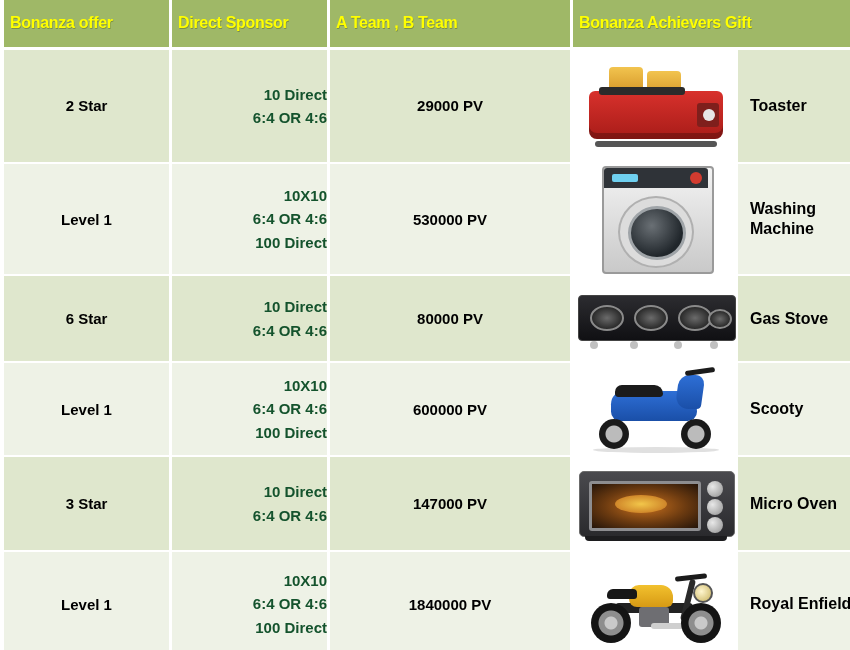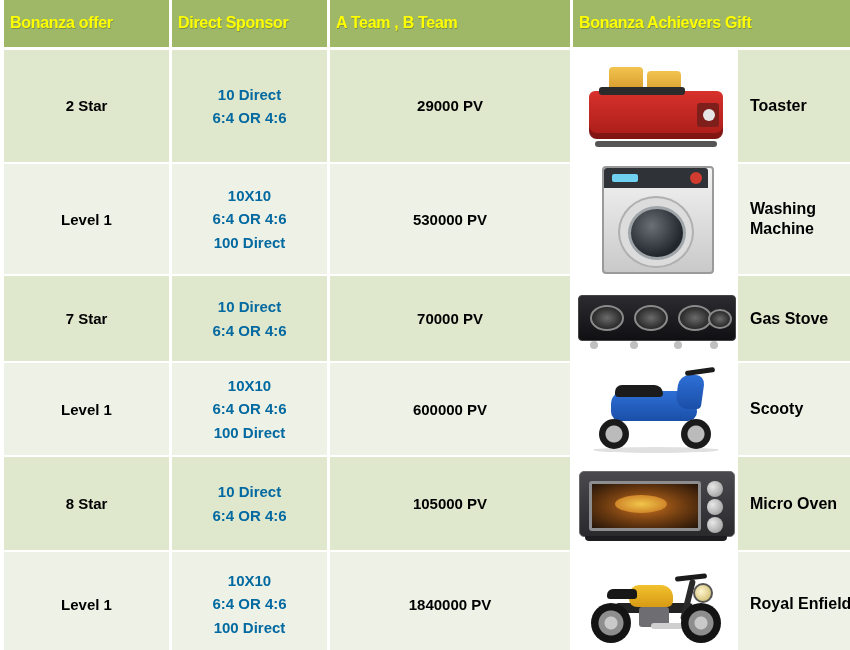--- a/index.html
+++ b/index.html
@@ -66,24 +66,24 @@
   }
   td.c-offer {
     text-align: center;
     font-size: 15px;
     font-weight: bold;
     color: #000000;
     vertical-align: top;
     padding-top: 14px;
   }
   td.c-sponsor {
-    text-align: center;
+    text-align: right;
     font-size: 15px;
     font-weight: bold;
-    color: #0369a1;
+    color: #14532d;
     vertical-align: top;
     padding-top: 14px;
     line-height: 1.55;
   }
   td.c-team {
     text-align: center;
     font-size: 15px;
     font-weight: bold;
     color: #000000;
     vertical-align: top;
@@ -394,28 +394,28 @@
                   <div class="door-in"></div>
               </div>
             </div>
             <div class="gift-label">Washing Machine</div>
           </div>
         </td>
       </tr>
 
       <tr class="shade-a" style="height:87px;">
         <td class="c-offer">
-          <span class="offer-text">7 Star</span>
+          <span class="offer-text">6 Star</span>
         </td>
         <td class="c-sponsor">
           <span class="sponsor-line">10 Direct</span>
           <span class="sponsor-line">6:4 OR 4:6</span>
         </td>
         <td class="c-team">
-          <span>70000 PV</span>
+          <span>80000 PV</span>
         </td>
         <td class="c-gift">
           <div class="gift-wrap">
             <div class="gift-img">
               <div class="art art-stove">
                 <div class="top"></div>
                 <div class="burner b1"></div>
                   <div class="burner b2"></div>
                 <div class="burner b3"></div>
                   <div class="burner b4"></div>
@@ -457,28 +457,28 @@
                   <div class="wheel w2"></div>
               </div>
             </div>
             <div class="gift-label">Scooty</div>
           </div>
         </td>
       </tr>
 
       <tr class="shade-a" style="height:95px;">
         <td class="c-offer">
-          <span class="offer-text">8 Star</span>
+          <span class="offer-text">3 Star</span>
         </td>
         <td class="c-sponsor">
           <span class="sponsor-line">10 Direct</span>
           <span class="sponsor-line">6:4 OR 4:6</span>
         </td>
         <td class="c-team">
-          <span>105000 PV</span>
+          <span>147000 PV</span>
         </td>
         <td class="c-gift">
           <div class="gift-wrap">
             <div class="gift-img">
               <div class="art art-oven">
                 <div class="cab"></div>
                   <div class="glass"></div>
                   <div class="pizza"></div>
                 <div class="knob k1"></div>
                   <div class="knob k2"></div>

